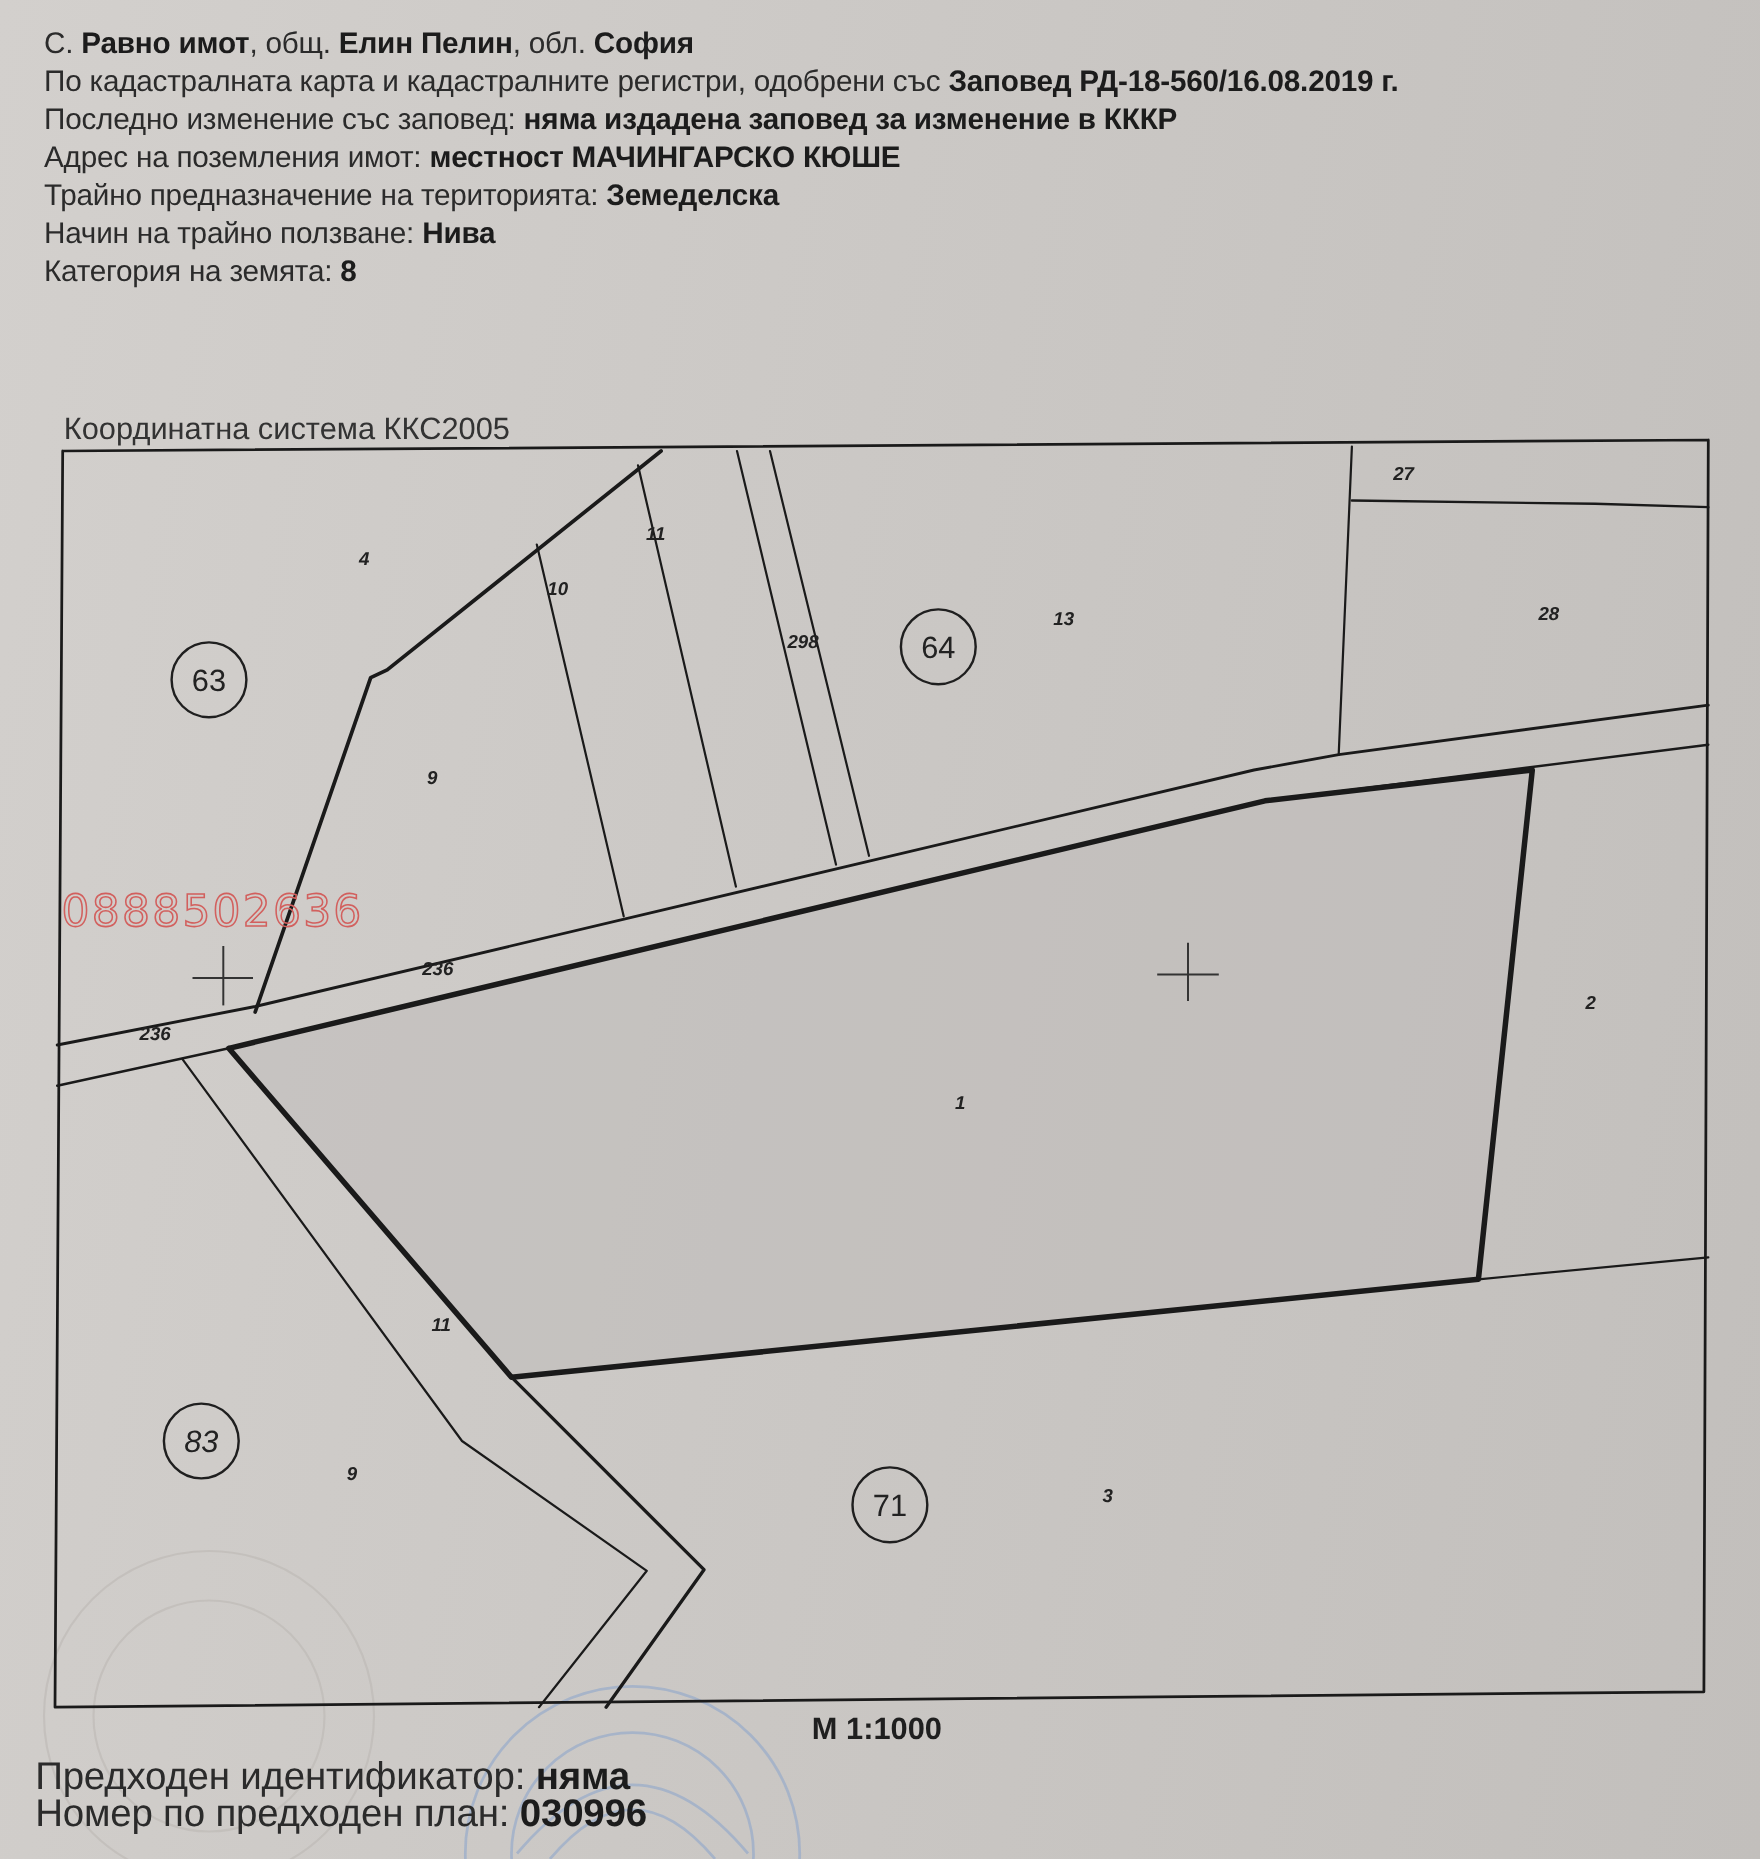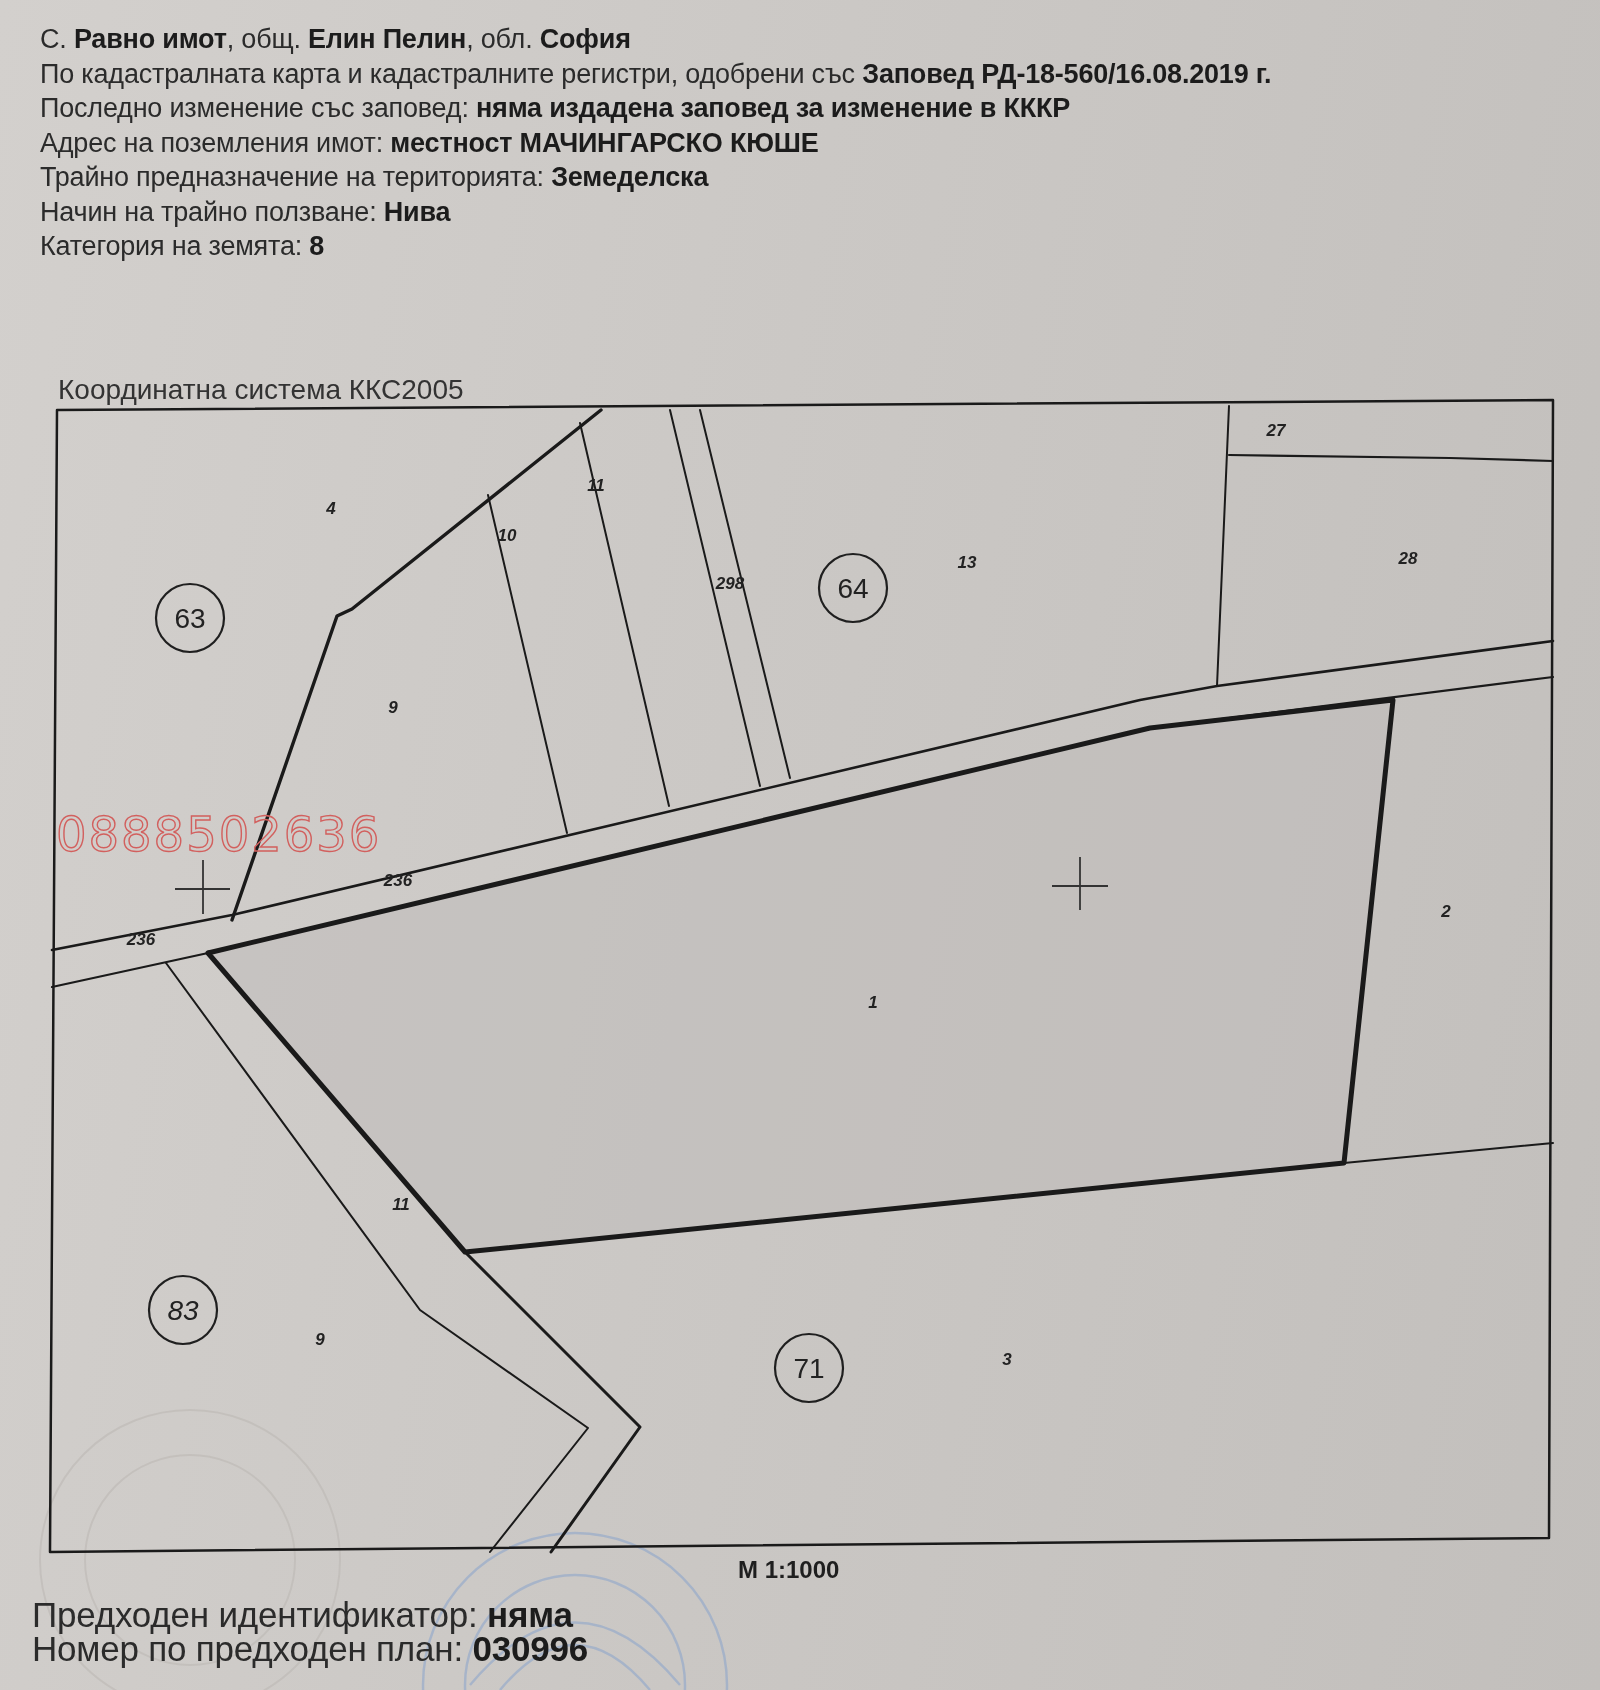--- a/index.html
+++ b/index.html
@@ -17,27 +17,27 @@
     color: #2b2b2b; letter-spacing: -0.2px;
   }
   .line b { font-weight: bold; color: #1c1c1c; }
   .coord-label {
     position: absolute; left: 58px; top: 374px;
     font-size: 28px; color: #333;
   }
   .map { position: absolute; left: 0; top: 0; width: 1600px; height: 1690px; }
   .scale {
     position: absolute; left: 738px; top: 1556px;
-    font-size: 24px; font-weight: bold; color: #1f1f1f;
+    font-size: 28px; font-weight: bold; color: #1f1f1f;
   }
   .footer { position: absolute; left: 32px; top: 1598px; }
   .footer .line { font-size: 35px; line-height: 34px; }
   .watermark {
     position: absolute; left: 56px; top: 806px;
-    font-size: 48px; letter-spacing: 2px;
+    font-size: 40px; letter-spacing: 2px;
     color: transparent;
     -webkit-text-stroke: 1.4px #d2605e;
     font-family: "DejaVu Sans", sans-serif;
   }
 </style>
 </head>
 <body>
 
 <div class="header">
   <div class="line">

